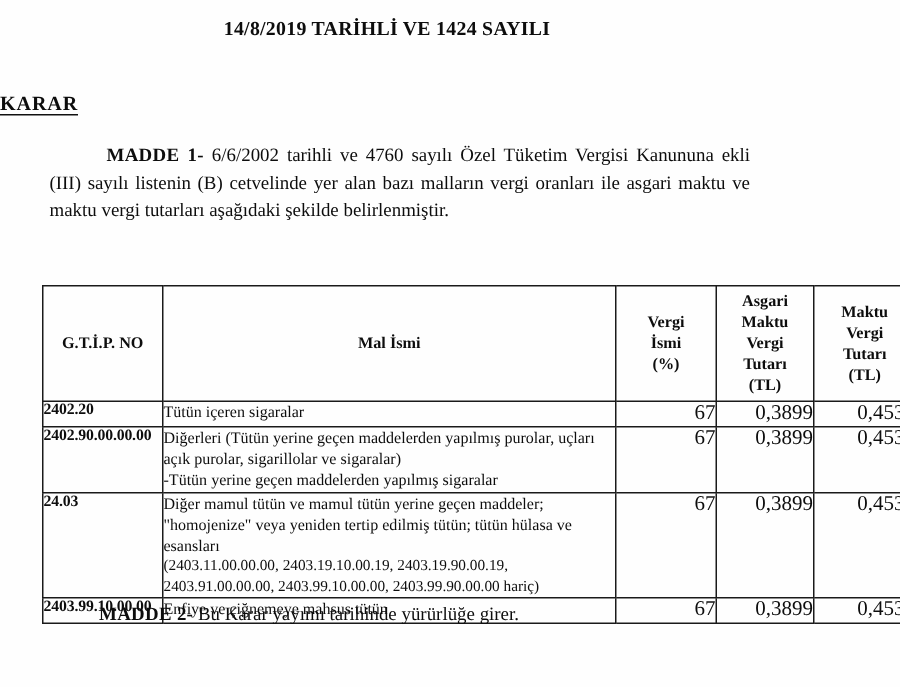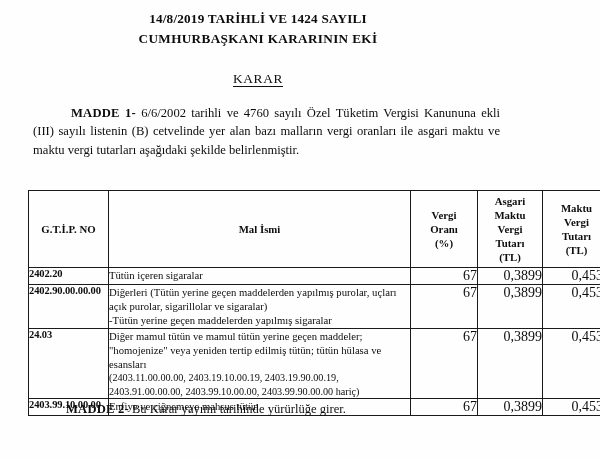--- a/index.html
+++ b/index.html
@@ -30,25 +30,25 @@
     font-weight: bold;
     font-size: 13.2px;
     letter-spacing: 0.2px;
     line-height: 1.55;
     padding-top: 9px;
   }
   .doc-heading .line2 {
     letter-spacing: 0.35px;
   }
   .karar-title {
-    text-align: center;
-    font-weight: normal;
+    text-align: left;
+    font-weight: bold;
     font-size: 13.4px;
     letter-spacing: 0.6px;
-    margin-top: 21px;
+    margin-top: 32px;
     margin-bottom: 0;
   }
   .karar-title span {
     border-bottom: 1.6px solid #111;
     padding-bottom: 0px;
   }
 
   
   .madde-para {
     margin: 17px 16px 0 33px;
@@ -137,39 +137,38 @@
   .madde-foot.m2 { top: 401px; }
   .madde-foot.m3 { top: 432px; }
 </style>
 </head>
 <body>
 
 <div class="page">
 
   <div class="doc-heading">
     <div class="line1">14/8/2019 TARİHLİ VE 1424 SAYILI</div>
-    <div class="line2">CUMHURBAŞKANI KARARININ EKİ</div>
   </div>
 
   <div class="karar-title">
     <span>KARAR</span>
   </div>
 
   <p class="madde-para"><span class="madde-label">MADDE 1-</span><span> 6/6/2002 tarihli ve 4760 sayılı Özel Tüketim Vergisi Kanununa ekli (III) sayılı listenin (B) cetvelinde yer alan bazı malların vergi oranları ile asgari maktu ve maktu vergi tutarları aşağıdaki şekilde belirlenmiştir.</span></p>
 
   <div class="tax-table-wrap">
     <table class="tax-table">
       <thead>
         <tr>
           <th class="col-gtip">G.T.İ.P. NO</th>
           <th class="col-mal">Mal İsmi</th>
           <th class="col-oran">
             <span class="hdr-stack">
               <span>Vergi</span>
-              <span>Oranı</span>
+              <span>İsmi</span>
               <span>(%)</span>
             </span>
           </th>
           <th class="col-asgari">
             <span class="hdr-stack">
               <span>Asgari</span>
               <span>Maktu</span>
               <span>Vergi</span>
               <span>Tutarı</span>
               <span>(TL)</span>

